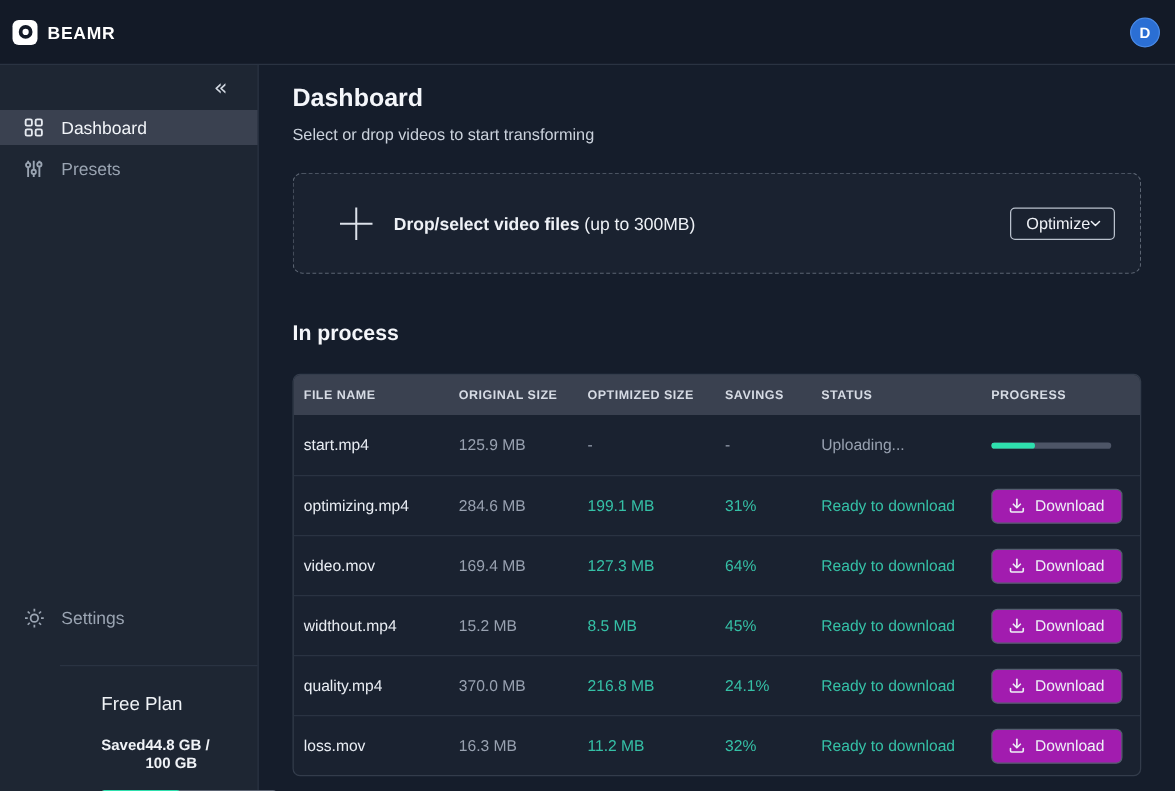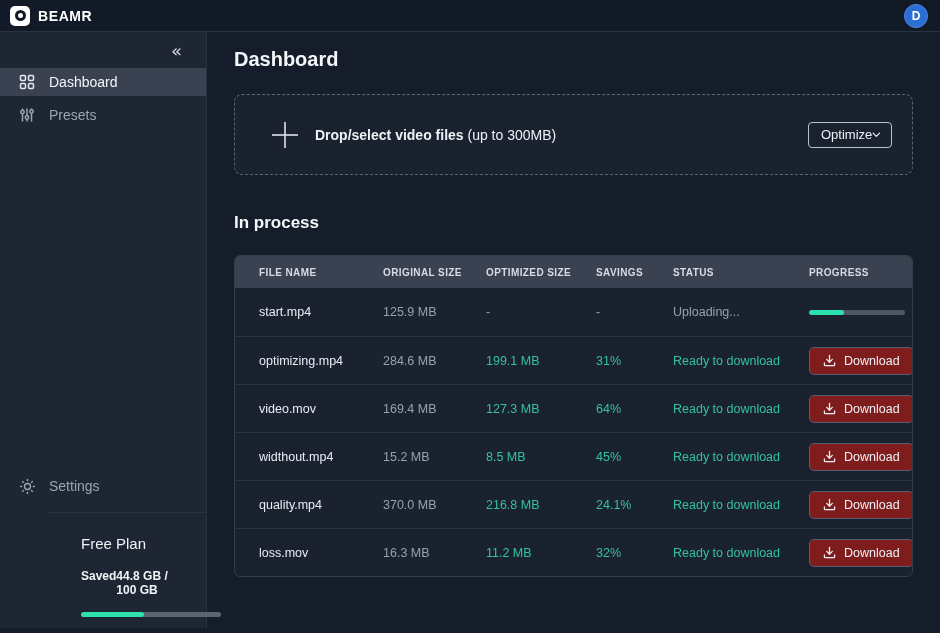--- a/index.html
+++ b/index.html
@@ -4,21 +4,21 @@
 <style>
   * { margin: 0; padding: 0; box-sizing: border-box; }
   html, body { width: 940px; height: 633px; overflow: hidden; }
   body {
     font-family: "Liberation Sans", sans-serif;
     background: #151d2b;
     color: #e9edf3;
   }
   
   .topbar {
-    height: 32px;
+    height: 52px;
     background: #131a27;
     border-bottom: 1px solid #2a3342;
     display: flex; align-items: center; justify-content: space-between;
     padding: 0 12px 0 10px;
   }
   .brand { display: flex; align-items: center; gap: 8px; }
   .logo {
     width: 20px; height: 20px; background: #ffffff; border-radius: 5px;
     display: flex; align-items: center; justify-content: center;
   }
@@ -49,21 +49,21 @@
   .nav-item {
     display: flex; align-items: center; gap: 13px;
     height: 28px; padding: 0 18px; margin-bottom: 5px;
     font-size: 14px; color: #9aa4b2; cursor: pointer;
   }
   .nav-item.active { background: #3a4150; color: #f2f5f9; }
   .nav-item .nav-icon { display: flex; width: 18px; justify-content: center; }
   .nav-icon svg { stroke: #9aa4b2; }
   .nav-item.active .nav-icon svg { stroke: #e6eaf0; }
   .sidebar-spacer { flex: 1; }
-  .settings-item { margin-bottom: 12px; }
+  .settings-item { margin-bottom: 24px; }
   .plan-section { border-top: 1px solid #2a3342; padding: 22px 33px 0 33px; height: 116px; margin-left: 48px; }
   .plan-title { font-size: 15px; color: #f0f3f7; margin-bottom: 17px; }
   .plan-row { display: flex; justify-content: space-between; font-size: 12px; font-weight: bold; color: #f0f3f7; margin-bottom: 15px; }
   .plan-bar { width: 140px; height: 5px; border-radius: 3px; background: #5c6473; overflow: hidden; }
   .plan-fill { height: 100%; border-radius: 3px; background: #2ee0ae; }
   
   .main { flex: 1; padding: 16px 27px 0 27px; overflow: hidden; }
   .page-title { font-size: 20px; font-weight: bold; color: #f4f6fa; }
   .page-subtitle { font-size: 13px; color: #cbd2dc; margin-top: 9px; }
   .dropzone {
@@ -90,32 +90,32 @@
   }
   .t-header, .t-row {
     display: grid;
     grid-template-columns: 124px 103px 110px 77px 136px 1fr;
     align-items: center;
   }
   .t-header {
     height: 32px; background: #3a4150;
     font-size: 10px; font-weight: bold; letter-spacing: 0.4px; color: #d6dbe4;
   }
-  .t-header > div, .t-row > div { padding-left: 24px; }
+  .t-header > div, .t-row > div { padding-left: 8px; }
   .t-row { height: 48px; font-size: 12.5px; border-top: 1px solid #2a3342; }
   .t-row:first-of-type { border-top: none; }
   .cell-file { color: #e9edf3; }
   .cell-muted { color: #98a1b0; }
   .cell-teal { color: #35c0a6; }
   .row-bar { width: 96px; height: 5px; border-radius: 3px; background: #4d5566; overflow: hidden; }
   .row-bar-fill { height: 100%; border-radius: 3px; background: #2ee0ae; }
   .dl-btn {
     display: inline-flex; align-items: center; gap: 8px;
     height: 28px; padding: 0 13px; border-radius: 5px;
-    background: #7f1d1d; border: 1px solid #545e6e;
+    background: #a21caf; border: 1px solid #545e6e;
     color: #eef1f6; font-size: 12.5px; font-family: "Liberation Sans", sans-serif;
     cursor: pointer;
   }
   .dl-btn svg { stroke: #eef1f6; }
 </style>
 </head>
 <body>
 
 <header class="topbar">
   <div class="brand">
@@ -186,20 +186,21 @@
         <span>44.8 GB / 100 GB</span>
       </div>
       <div class="plan-bar">
         <div class="plan-fill" style="width: 45%;"></div>
       </div>
     </div>
   </aside>
 
   <main class="main">
     <h1 class="page-title">Dashboard</h1>
+    <div class="page-subtitle">Select or drop videos to start transforming</div>
 
     <div class="dropzone">
       <span class="plus-wrap">
         <svg width="30" height="30" viewBox="0 0 30 30" fill="none" stroke="#dde2ea" stroke-width="1.6">
           <line x1="15" y1="2" x2="15" y2="28"></line>
           <line x1="2" y1="15" x2="28" y2="15"></line>
         </svg>
       </span>
       <span class="drop-label"><b>Drop/select video files</b><span class="drop-note"> (up to 300MB)</span></span>
       <span class="dz-spacer"></span>

